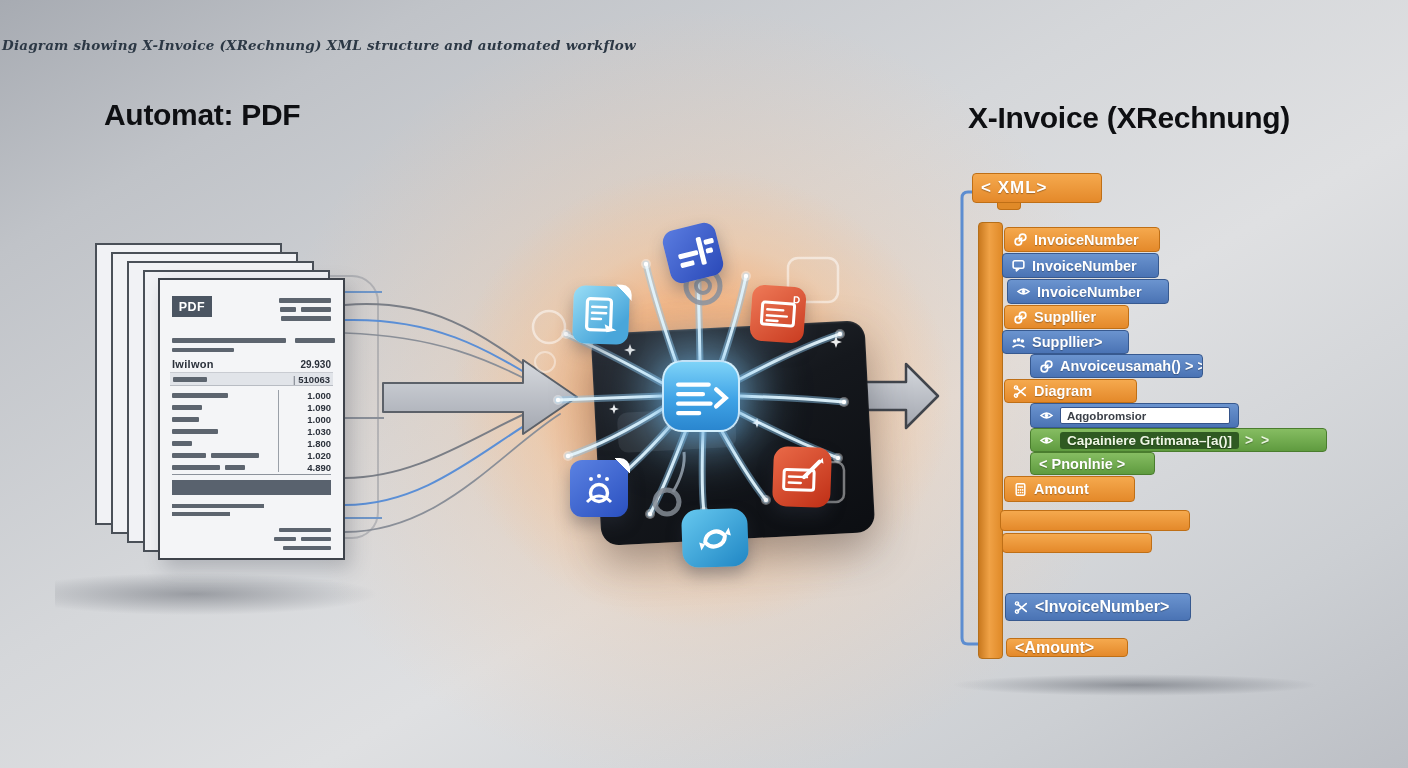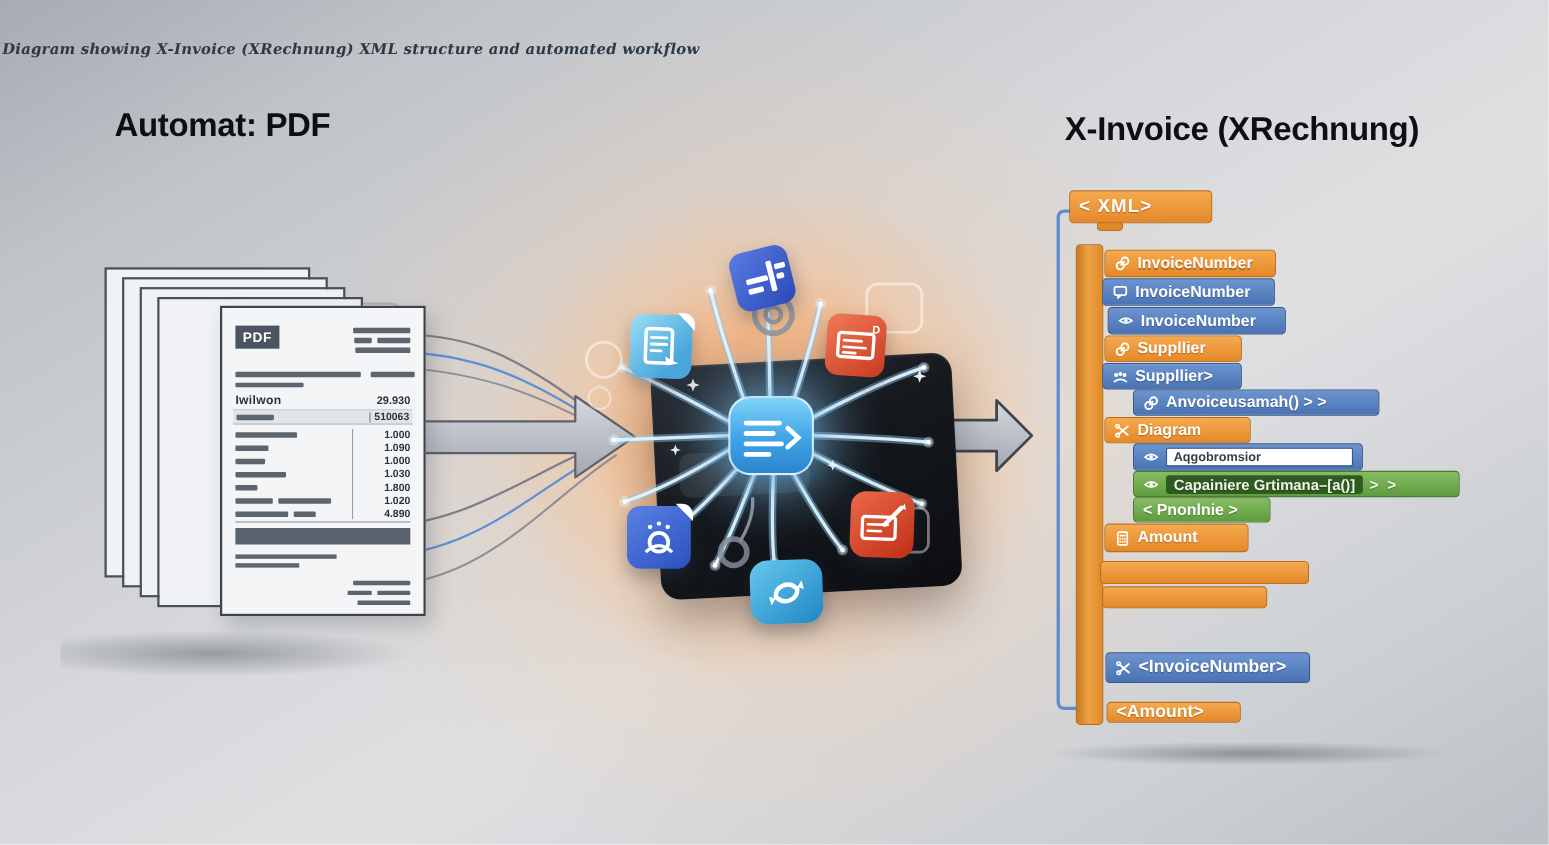--- a/index.html
+++ b/index.html
@@ -32,21 +32,21 @@
   .stack-shadow {
     position:absolute; left:55px; top:572px; width:330px; height:44px; z-index:1;
     background:radial-gradient(ellipse at 42% 50%, rgba(52,57,68,.38), rgba(52,57,68,0) 68%);
   }
   .pdf-stack { position:absolute; left:92px; top:240px; width:262px; height:330px; z-index:5; }
   .page {
     position:absolute; width:187px; height:282px;
     background:linear-gradient(100deg,#f1f2f5 78%, #dcdfe4 100%);
     border:2px solid #4a5058;
   }
-  .page.front { background:#f4f5f7; border-color:#3e434b; box-shadow:6px 8px 18px rgba(60,64,74,.25);margin-left:42px; }
+  .page.front { background:#f4f5f7; border-color:#3e434b; box-shadow:6px 8px 18px rgba(60,64,74,.25); }
 
   .bar { background:#5d656f; height:5px; border-radius:1px; }
   .pdf-chip {
     position:absolute; left:12px; top:16px; width:40px; height:21px;
     background:#4b5562; color:#fff; font-size:12.5px; font-weight:bold;
     display:flex; align-items:center; justify-content:center; letter-spacing:.5px;
   }
   .addr { position:absolute; right:12px; top:18px; display:flex; flex-direction:column; align-items:flex-end; gap:4px; }
   .addr .row2 { display:flex; gap:5px; }
   .toprule  { position:absolute; left:12px; top:58px; width:163px; display:flex; justify-content:space-between; }
@@ -456,21 +456,21 @@
         <use href="#i-link"></use>
       </svg>
       <span>Suppllier</span>
   </div>
   <div class="blk blue" style="left:1002px; top:330px; width:127px; height:24px;">
     <svg class="ricon">
         <use href="#i-team"></use>
       </svg>
       <span>Suppllier&gt;</span>
   </div>
-  <div class="blk blue" style="left:1030px; top:354px; width:224px; height:24px;">
+  <div class="blk blue" style="left:1030px; top:354px; width:173px; height:24px;">
     <svg class="ricon">
         <use href="#i-link"></use>
       </svg>
       <span>Anvoiceusamah() &gt; &gt;</span>
   </div>
   <div class="blk orange" style="left:1004px; top:379px; width:133px; height:24px;">
     <svg class="ricon">
         <use href="#i-scissors"></use>
       </svg>
       <span>Diagram</span>

